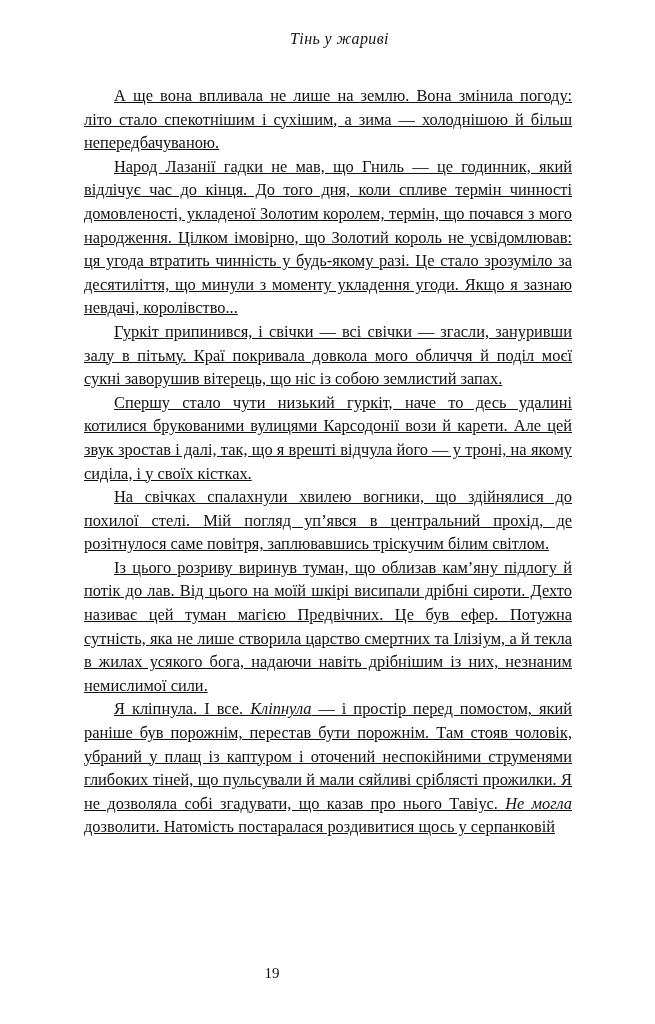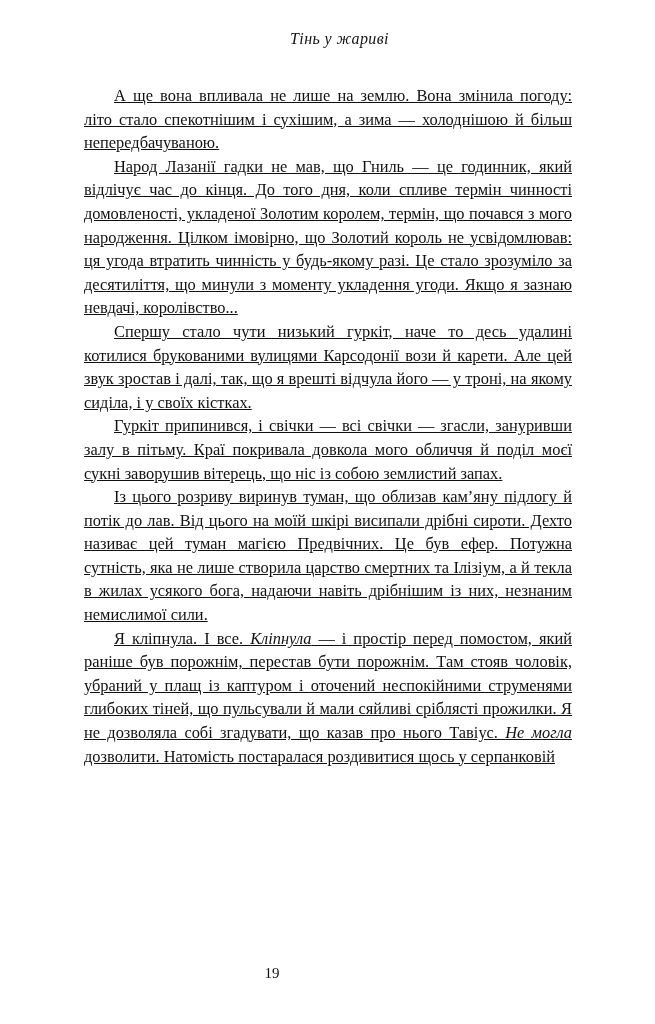--- a/index.html
+++ b/index.html
@@ -67,21 +67,22 @@
 </head>
 <body>
 
 <div class="page">
 
   <div class="running-head">Тінь у жариві</div>
 
   <div class="textblock">
     <p>А ще вона впливала не лише на землю. Вона змінила погоду: літо стало спекотнішим і сухішим, а зима — холоднішою й більш непередбачуваною.</p>
     <p>Народ Лазанії гадки не мав, що Гниль — це годинник, який відлічує час до кінця. До того дня, коли спливе термін чинності домовленості, укладеної Золотим королем, термін, що почався з мого народження. Цілком імовірно, що Золотий король не усвідомлював: ця угода втратить чинність у будь-якому разі. Це стало зрозуміло за десятиліття, що минули з моменту укладення угоди. Якщо я зазнаю невдачі, королівство...</p>
+    <p>Гуркіт припинився, і свічки — всі свічки — згасли, зануривши залу в пітьму. Краї покривала довкола мого обличчя й поділ моєї сукні заворушив вітерець, що ніс із собою землистий запах.</p>
     <p>Спершу стало чути низький гуркіт, наче то десь удалині котилися брукованими вулицями Карсодонії вози й карети. Але цей звук зростав і далі, так, що я врешті відчула його — у троні, на якому сиділа, і у своїх кістках.</p>
-    <p>Гуркіт припинився, і свічки — всі свічки — згасли, зануривши залу в пітьму. Краї покривала довкола мого обличчя й поділ моєї сукні заворушив вітерець, що ніс із собою землистий запах.</p>
+    <p>На свічках спалахнули хвилею вогники, що здійнялися до похилої стелі. Мій погляд уп’явся в центральний прохід, де розітнулося саме повітря, заплювавшись тріскучим білим світлом.</p>
     <p>Із цього розриву виринув туман, що облизав кам’яну підлогу й потік до лав. Від цього на моїй шкірі висипали дрібні сироти. Дехто називає цей туман магією Предвічних. Це був ефер. Потужна сутність, яка не лише створила царство смертних та Ілізіум, а й текла в жилах усякого бога, надаючи навіть дрібнішим із них, незнаним немислимої сили.</p>
     <p>Я кліпнула. І все. <i>Кліпнула</i> — і простір перед помостом, який раніше був порожнім, перестав бути порожнім. Там стояв чоловік, убраний у плащ із каптуром і оточений неспокійними струменями глибоких тіней, що пульсували й мали сяйливі сріблясті прожилки. Я не дозволяла собі згадувати, що казав про нього Тавіус. <i>Не могла</i> дозволити. Натомість постаралася роздивитися щось у серпанковій</p>
   </div>
 
   <div class="folio">19</div>
 
 </div>
 
 </body></html>

